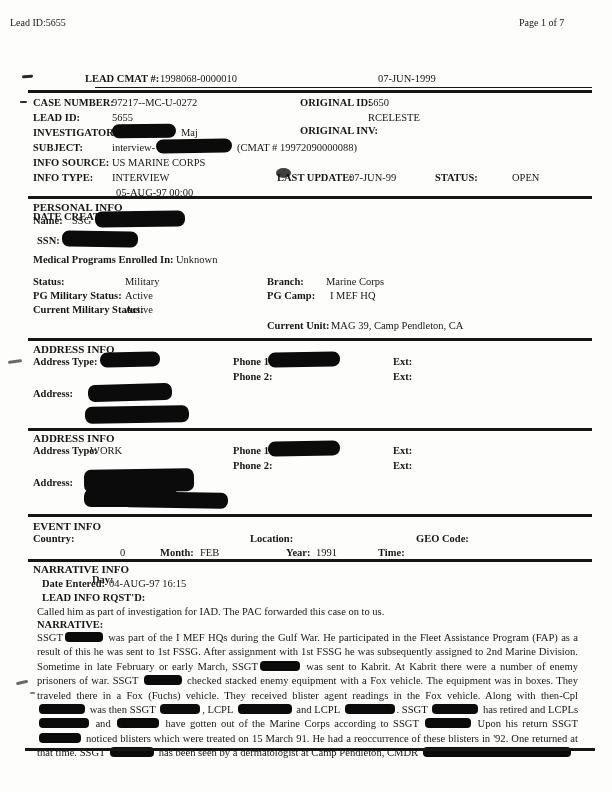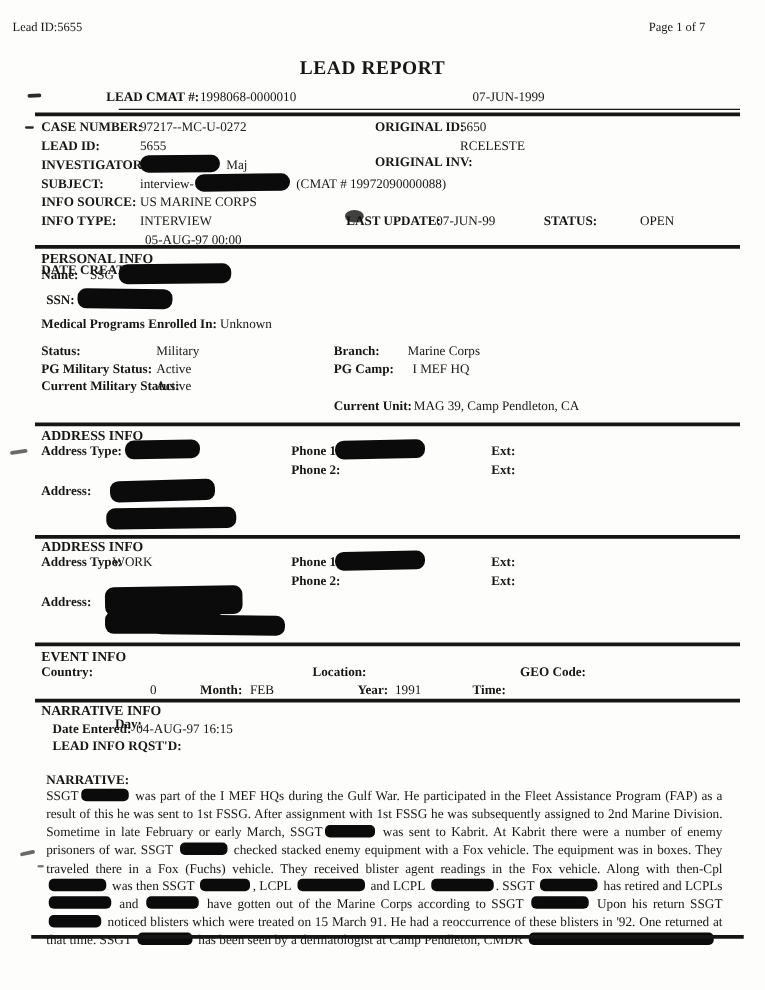--- a/index.html
+++ b/index.html
@@ -31,21 +31,20 @@
   .smudge{position:absolute;background:#101010;border-radius:50%;opacity:.8;}
 </style>
 </head>
 <body>
 
 <div class="page">
 
   <span class="t small" style="left:10px;top:17px;">Lead ID:5655</span>
   <span class="t small" style="left:519px;top:17px;">Page  1 of  7</span>
 
-  <span class="t title" style="top:49px;">LEAD REPORT</span>
 
   <span class="t b" style="left:85px;top:73px;">LEAD CMAT #:</span>
   <span class="t" style="left:160px;top:73px;">1998068-0000010</span>
   <span class="t" style="left:378px;top:73px;">07-JUN-1999</span>
 
   <div class="rule" style="left:95px;top:87px;width:497px;height:1.3px;"></div>
   <div class="rule" style="left:28px;top:90px;width:564px;height:2.6px;"></div>
 
   <span class="t b" style="left:33px;top:97px;">CASE NUMBER:</span>
   <span class="t" style="left:112px;top:97px;">97217--MC-U-0272</span>
@@ -163,20 +162,21 @@
 
   <div class="rule" style="left:28px;top:559px;width:564px;height:2.6px;"></div>
 
   <span class="t hdr" style="left:33px;top:563px;">NARRATIVE INFO</span>
 
   <span class="t b" style="left:42px;top:578px;">Date Entered:</span>
   <span class="t" style="left:109px;top:578px;">04-AUG-97 16:15</span>
 
   <span class="t b" style="left:42px;top:592px;">LEAD INFO RQST'D:</span>
 
+  <span class="t" style="left:37px;top:606px;">Called him as part of investigation for IAD.  The PAC forwarded this case on to us.</span>
 
   <span class="t b" style="left:37px;top:619px;">NARRATIVE:</span>
 
   <div class="para">SSGT<span class="redact inline" style="width: 38px;"></span> was part of the I MEF HQs during the Gulf War.  He participated in the Fleet Assistance Program (FAP) as a result of this he was sent to 1st FSSG.  After assignment with 1st FSSG he was subsequently assigned to 2nd Marine Division.  Sometime in late February or early March, SSGT<span class="redact inline" style="width: 40px;"></span> was sent to Kabrit.  At Kabrit there were a number of enemy prisoners of war.  SSGT <span class="redact inline" style="width: 38px;"></span> checked stacked enemy equipment with a Fox vehicle. The equipment was in boxes.  They traveled there in a Fox (Fuchs) vehicle.  They received blister agent readings in the Fox vehicle.  Along with then-Cpl <span class="redact inline" style="width: 46px;"></span> was then SSGT <span class="redact inline" style="width: 40px;"></span>, LCPL <span class="redact inline" style="width: 54px;"></span> and LCPL <span class="redact inline" style="width: 50px;"></span>.  SSGT <span class="redact inline" style="width: 46px;"></span> has retired and LCPLs <span class="redact inline" style="width: 50px;"></span> and <span class="redact inline" style="width: 42px;"></span> have gotten out of the Marine Corps according to SSGT <span class="redact inline" style="width: 46px;"></span>  Upon his return SSGT <span class="redact inline" style="width: 42px;"></span> noticed blisters which were treated on 15 March 91.  He had a reoccurrence of these blisters in '92.  One returned at that time.  SSGT <span class="redact inline" style="width: 44px;"></span> has been seen by a dermatologist at Camp Pendleton, CMDR <span class="redact inline" style="width: 148px;"></span></div>
 
   <div class="rule" style="left:25px;top:748px;width:570px;height:3px;"></div>
 
   <div class="artifact" style="left:22px;top:75px;width:11px;height:2.5px;transform:rotate(-4deg);"></div>
   <div class="artifact" style="left:20px;top:101px;width:7px;height:2px;"></div>
   <div class="artifact" style="left:8px;top:360px;width:14px;height:3px;transform:rotate(-8deg);opacity:.7;"></div>

